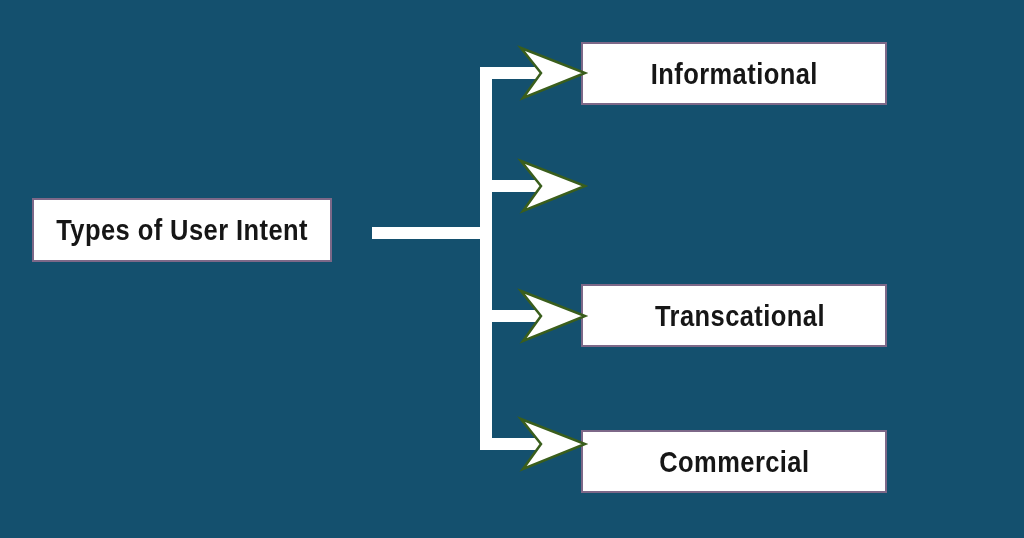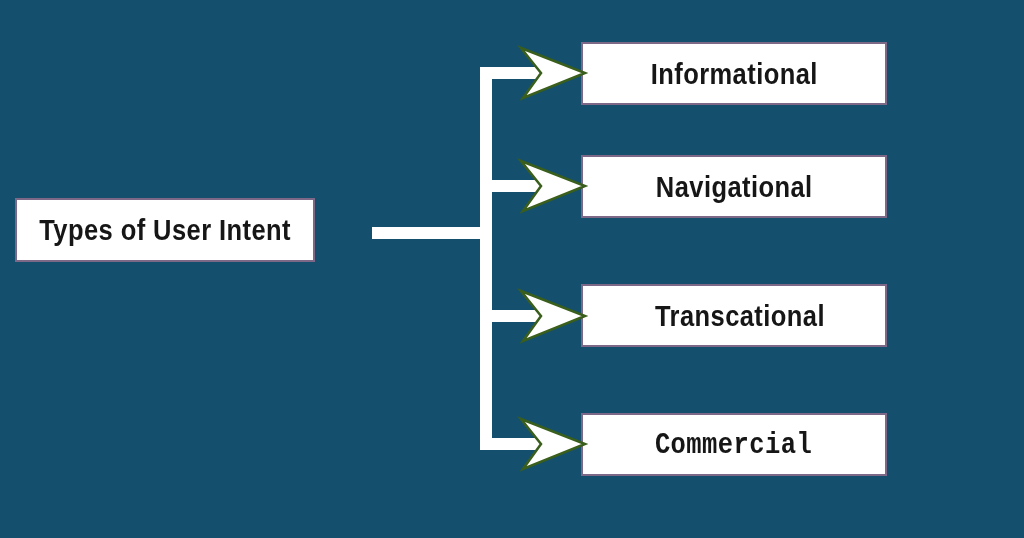--- a/index.html
+++ b/index.html
@@ -38,35 +38,35 @@
     position: absolute;
     background: var(--box_fill, #FFFFFF);
     border: 2px solid var(--box_border, #7D6888);
     box-sizing: border-box;
     display: flex;
     align-items: center;
     justify-content: center;
     z-index: 1;
   }
   .root-box {
-    left: 15px;
+    left: 32px;
     top: 198px;
     width: 300px;
     height: 64px;
   }
   .leaf-box {
     left: 581px;
     width: 306px;
     height: 63px;
     text-align: right;
   }
   .leaf-box.pos-0 { top: 42px; }
   .leaf-box.pos-1 { top: 155px; }
   .leaf-box.pos-2 { top: 284px; padding-left: 12px; }
-  .leaf-box.pos-3 { top: 413px; font-family: Liberation Mono, monospace; }
+  .leaf-box.pos-3 { top: 430px; }
   .node-label {
     display: inline-block;
     transform: scaleX(0.85);
     font-size: 30px;
     font-weight: bold;
     color: var(--text, #161616);
     white-space: nowrap;
     letter-spacing: 0.5px;
   }
 </style>
@@ -74,23 +74,20 @@
 <body>
 
 <div class="canvas">
 
   <div class="node-box root-box">
     <span class="node-label">Types of User Intent</span>
   </div>
 
   <div class="node-box leaf-box pos-0">
     <span class="node-label">Informational</span>
-  </div>
-  <div class="node-box leaf-box pos-1">
-    <span class="node-label">Navigational</span>
   </div>
   <div class="node-box leaf-box pos-2">
     <span class="node-label">Transcational</span>
   </div>
   <div class="node-box leaf-box pos-3">
     <span class="node-label">Commercial</span>
   </div>
 
   <svg class="connector-layer" viewBox="0 0 1024 538" xmlns="http://www.w3.org/2000/svg">
 

